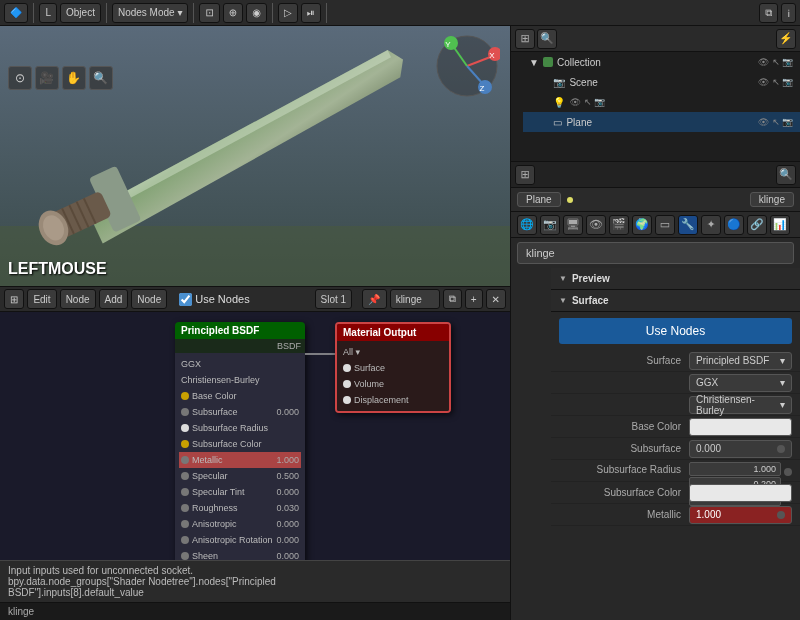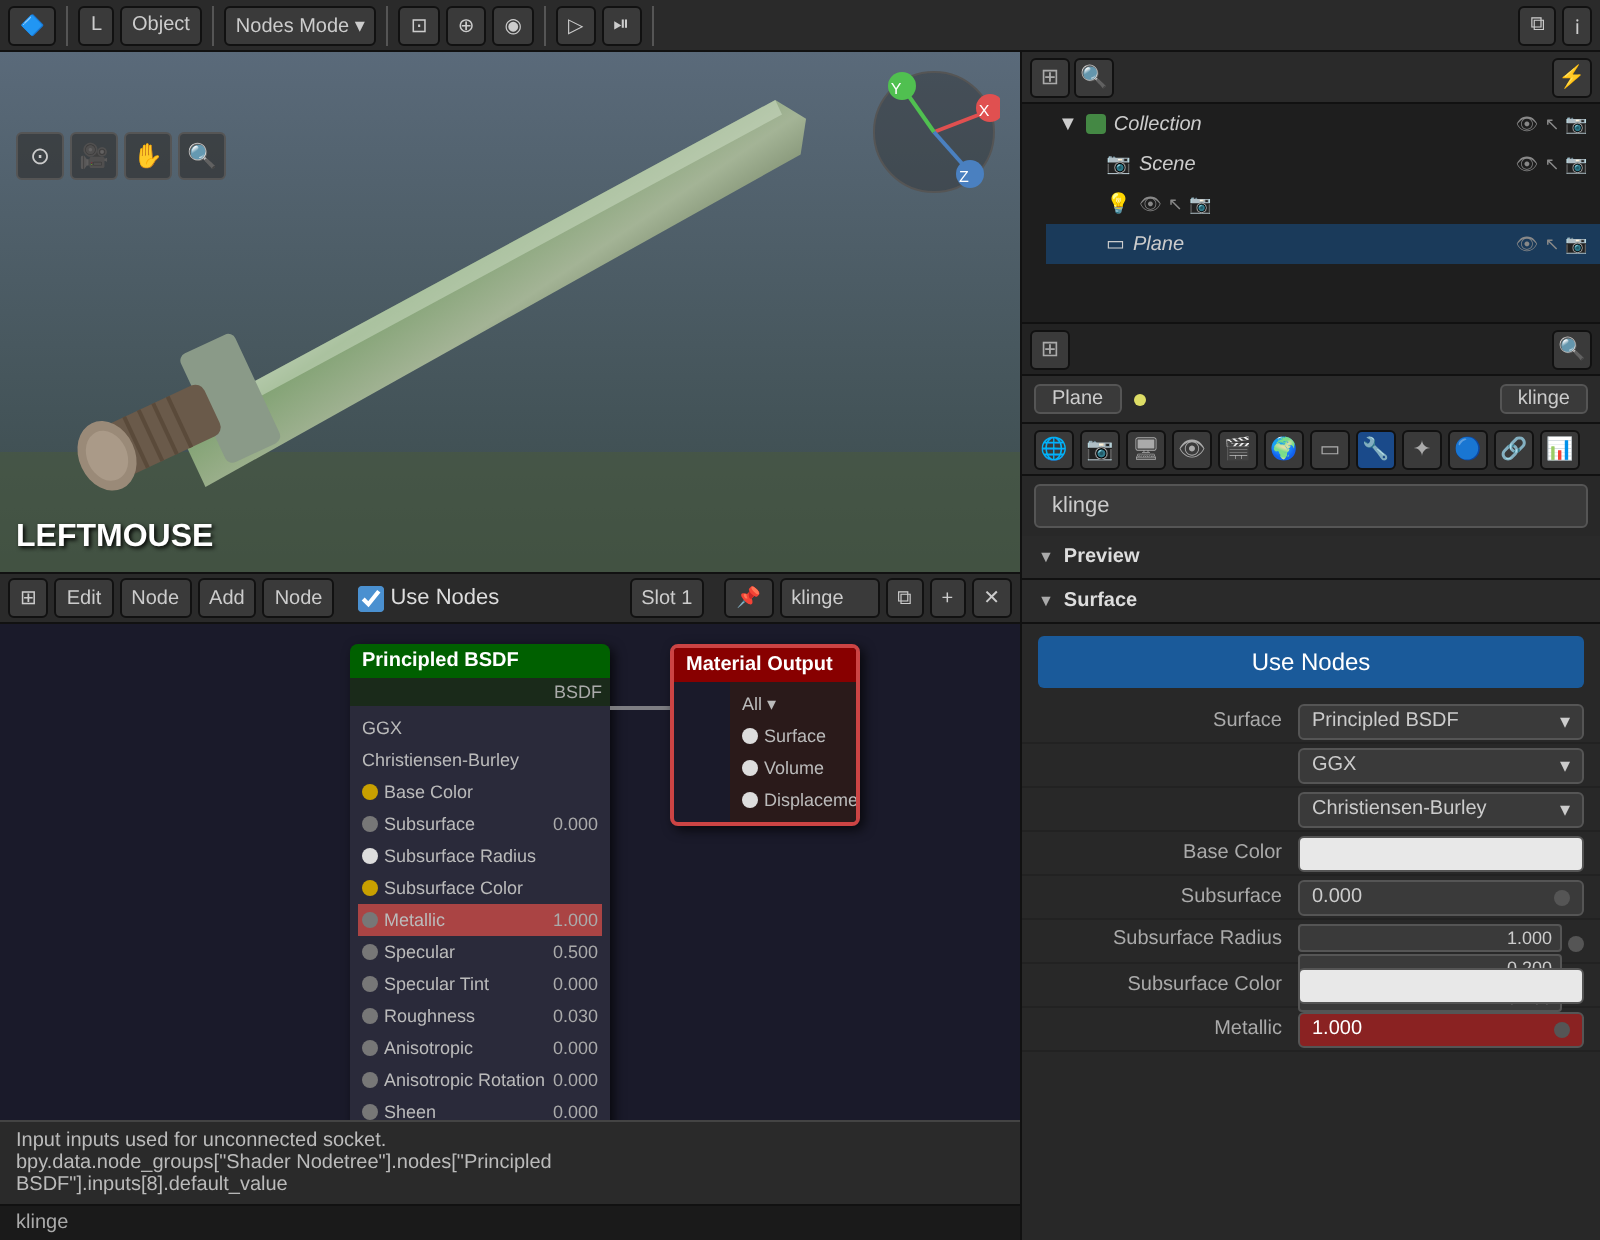--- a/index.html
+++ b/index.html
@@ -196,21 +196,21 @@
       height: 20px;
       display: flex;
       align-items: center;
       padding: 0 6px;
       font-size: 10px;
       cursor: pointer;
     }
     .outliner-item.selected { background: #1a3a5a; }
     .outliner-indent { margin-left: 12px; }
     .item-icon { margin-right: 4px; font-size: 10px; }
-    .item-name { flex: 1; font-style: italic; }
+    .item-name { flex: 1; }
     .item-controls { display: flex; gap: 3px; }
     .vis-icon { font-size: 9px; color: #888; }
 
     
     .properties-panel {
       flex: 1;
       overflow-y: auto;
       background: #282828;
     }
     .prop-tabs {
@@ -250,20 +250,21 @@
       border-radius: 3px;
       display: flex;
       align-items: center;
       padding: 0 8px;
       font-size: 11px;
       color: #ccc;
     }
 
     .prop-section {
       margin: 0;
+      padding-left: 40px;
     }
     .prop-section-header {
       height: 22px;
       background: #2a2a2a;
       display: flex;
       align-items: center;
       padding: 0 8px;
       font-size: 11px;
       font-weight: bold;
       color: #ddd;
@@ -546,23 +547,23 @@
               <span class="node-row-value">0.030</span>
             </div>
 
           </div>
         </div>
 
         <svg style="position:absolute;top:0;left:0;width:100%;height:100%;pointer-events:none;">
           <path d="M 305 42 C 325 42 325 42 335 42" stroke="#aaa" stroke-width="2" fill="none" opacity="0.7"></path>
         </svg>
 
-        <div class="node-card" style="left:335px;top:10px;width:95px;border:2px solid #cc4444;">
+        <div class="node-card" style="left:335px;top:10px;width:116px;border:2px solid #cc4444;">
           <div class="node-header" style="background:#880000;">Material Output</div>
-          <div class="node-body" style="background:#2a1a1a;margin-left:28px;">
+          <div class="node-body" style="background:#2a1a1a;">
             <div class="node-row">
               All ▾
             </div>
             <div class="node-row">
               <span class="node-socket sock-white"></span>Surface
             </div>
             <div class="node-row">
               <span class="node-socket sock-white"></span>Volume
             </div>
             <div class="node-row">

